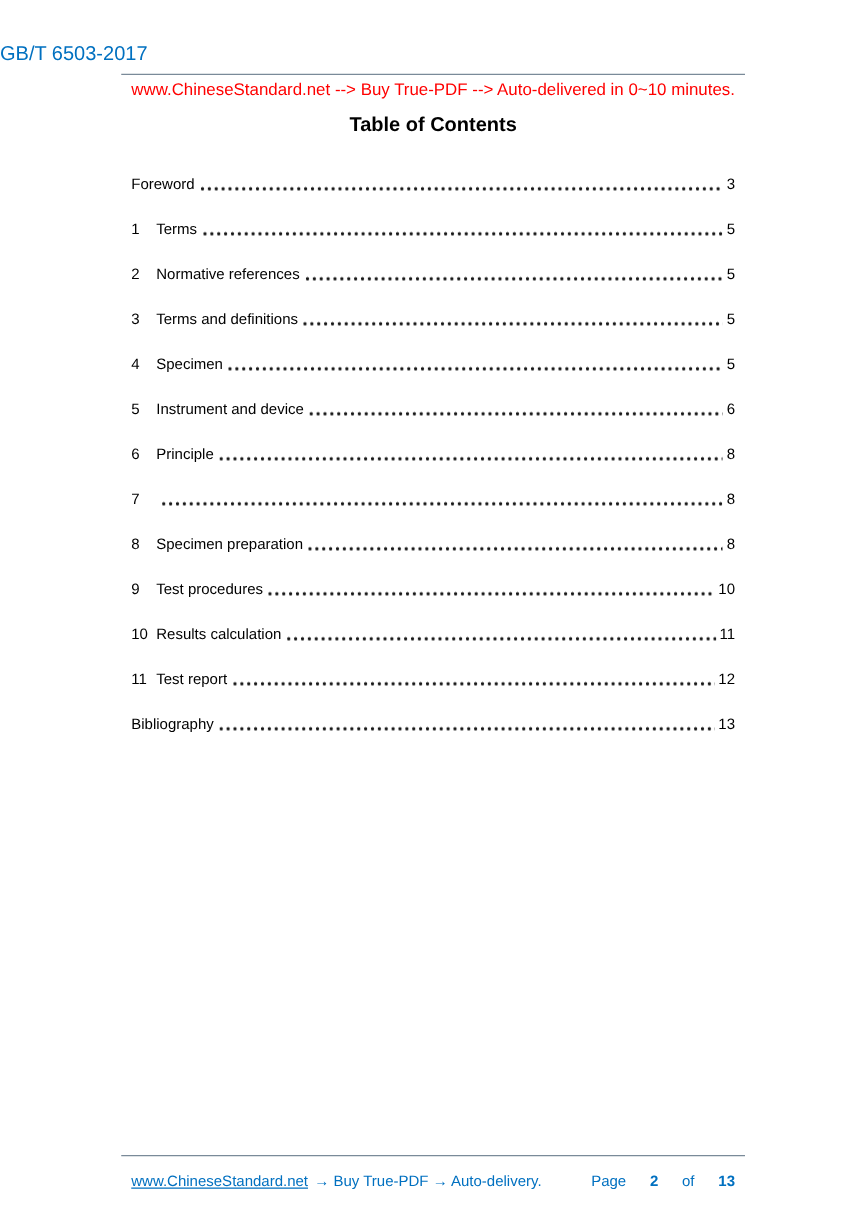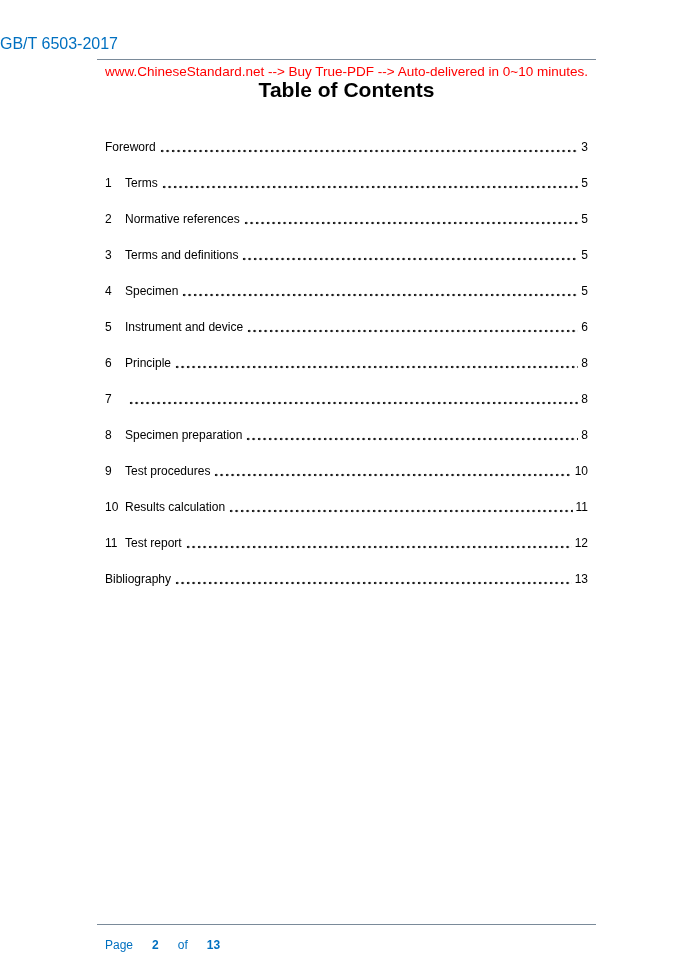--- a/index.html
+++ b/index.html
@@ -25,23 +25,23 @@
   .doc-number {
     position: absolute; top: 35px; left: 0; width: 100%;
     text-align: left;
     color: #0070C0; font-size: 16px; z-index: 1;
   }
   .header-rule {
     position: absolute; top: 59px; left: 97px; width: 499px;
     border-top: 1px solid #7a8a99;
   }
   .page-title {
-    position: absolute; top: 78px; left: 0; width: 100%;
+    position: absolute; top: 92px; left: 0; width: 100%;
     text-align: center;
-    font-size: 21px; font-weight: bold; color: #000;
+    font-size: 16px; font-weight: bold; color: #000;
   }
   .toc {
     position: absolute; top: 140px; left: 105px; width: 483px;
   }
   .toc-row {
     display: flex; 
     margin-bottom: 22px;
     font-size: 12px; line-height: 14px; color: #000;
   }
   .toc-num { min-width: 20px; flex: none; }
@@ -168,20 +168,23 @@
     <div class="toc-row">
       <span class="toc-label">Bibliography</span>
       <span class="toc-dots"></span>
       <span class="toc-page">13</span>
     </div>
 
   </div>
 
   <div class="footer-rule"></div>
   <div class="footer-row">
+    <div class="footer-left">
+      <span class="footer-link">www.ChineseStandard.net</span><span class="footer-tagline">→ Buy True-PDF → Auto-delivery.</span>
+    </div>
     <div class="footer-right">
       <span>Page</span>
       <span class="bold">2</span>
       <span>of</span>
       <span class="bold">13</span>
     </div>
   </div>
 
 </div>
 

